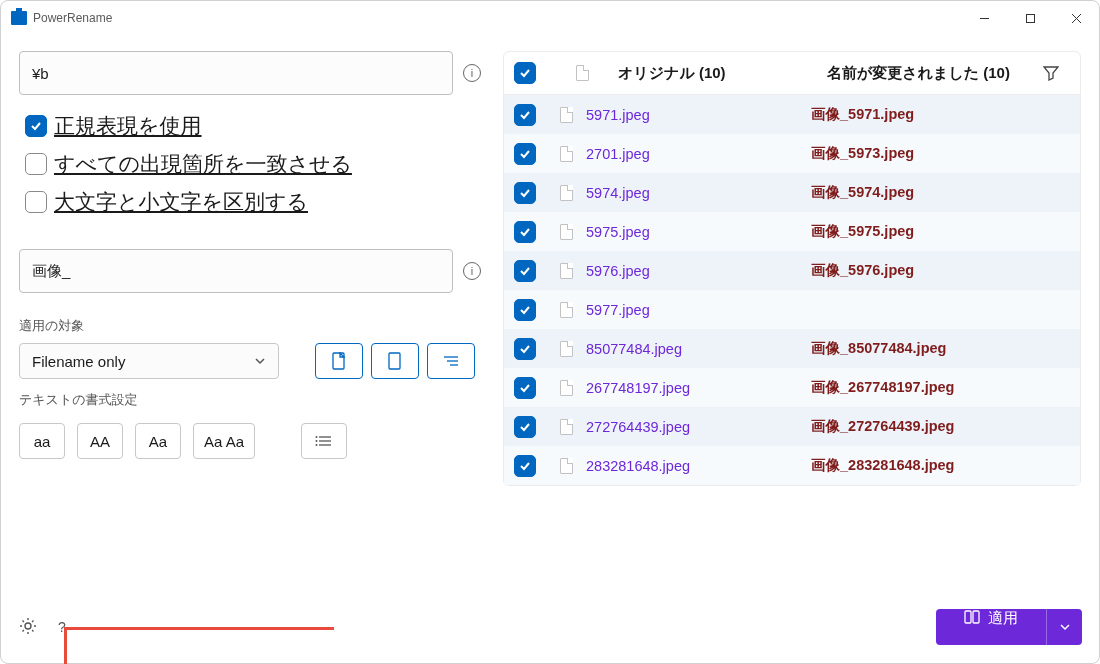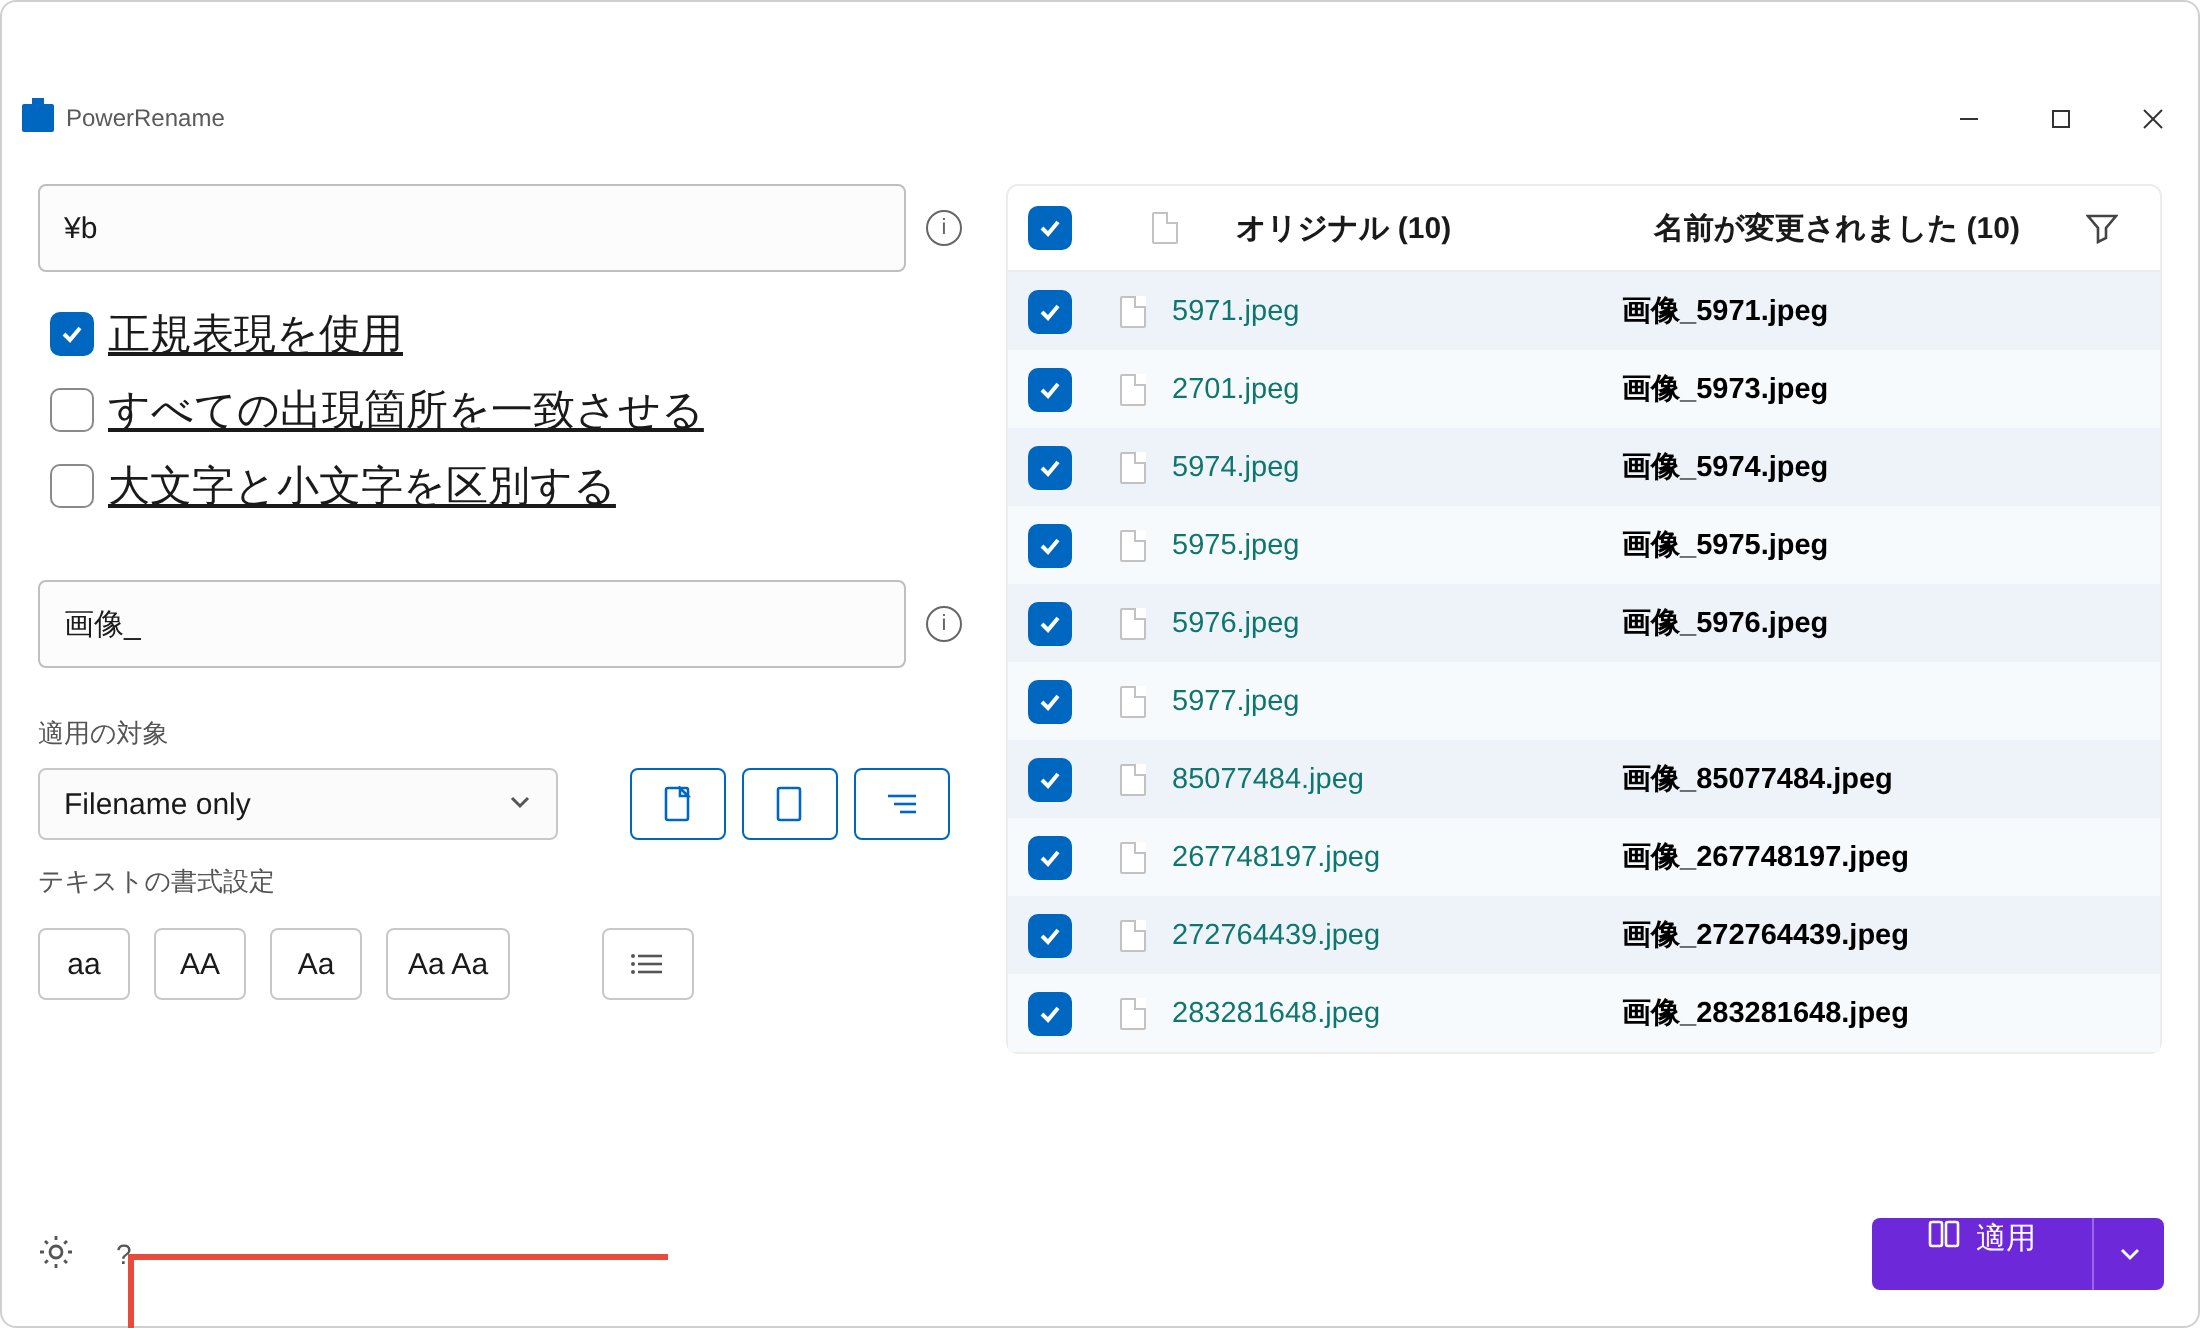--- a/index.html
+++ b/index.html
@@ -19,21 +19,20 @@
   border-radius: 8px;
   display: flex; flex-direction: column;
   background: #fff;
 }
 .titlebar {
   height: 34px;
   display: flex; align-items: center; justify-content: space-between;
   padding: 0 0 0 10px;
   color: #5a5a5a;
   font-size: 12px;
-  margin-top: 41px;
 }
 .titlebar-left { display: flex; align-items: center; gap: 6px; }
 .app-icon { width: 16px; height: 14px; background: #0067C0; position: relative; border-radius: 1px; }
 .app-icon::after { content:""; position:absolute; left:5px; top:-3px; width:6px; height:3px; background:#0067C0; }
 .win-controls { display: flex; }
 .win-btn { width: 46px; height: 32px; display:flex; align-items:center; justify-content:center; color:#5a5a5a; cursor:pointer; }
 .content { flex:1; display:flex; padding:16px 18px 56px 18px; gap:22px; }
 .left { width: 462px; display:flex; flex-direction:column; }
 .right { flex:1; display:flex; flex-direction:column; }
 
@@ -79,22 +78,22 @@
 .file-icon { width:13px; height:16px; border:1px solid #c2c2c2; border-radius:1px; position:relative; background:#fff; }
 .file-icon::after{content:"";position:absolute;right:-1px;top:-1px;width:5px;height:5px;border-left:1px solid #c2c2c2;border-bottom:1px solid #c2c2c2;background:#fff;}
 
 .rows { border:1px solid #ececec; border-top:none; border-radius:0 0 6px 6px; }
 .row {
   display:flex; align-items:center; height:39px; padding:0 14px 0 10px;
   font-size:14.5px;
 }
 .row:nth-child(odd){ background:#eef3f9; }
 .row:nth-child(even){ background:#f7fafd; }
-.row .col-orig { color:#0f766e; }
-.row .col-ren { color:#000000; font-weight:600; }
+.row .col-orig { color:#6d28d9; }
+.row .col-ren { color:#7f1d1d; font-weight:600; }
 
 .bottom-bar {
   position:absolute; left:18px; right:18px; bottom:16px; height:42px;
   display:flex; align-items:center; justify-content:space-between;
 }
 .bottom-left { display:flex; align-items:center; gap:20px; color:#555; }
 .gear, .help { cursor:pointer; color:#555; }
 .apply-btn {
   width:146px; height:36px; background:#6d28d9; color:#fff; border-radius:4px;
   display:flex; align-items:flex-start; cursor:pointer;

